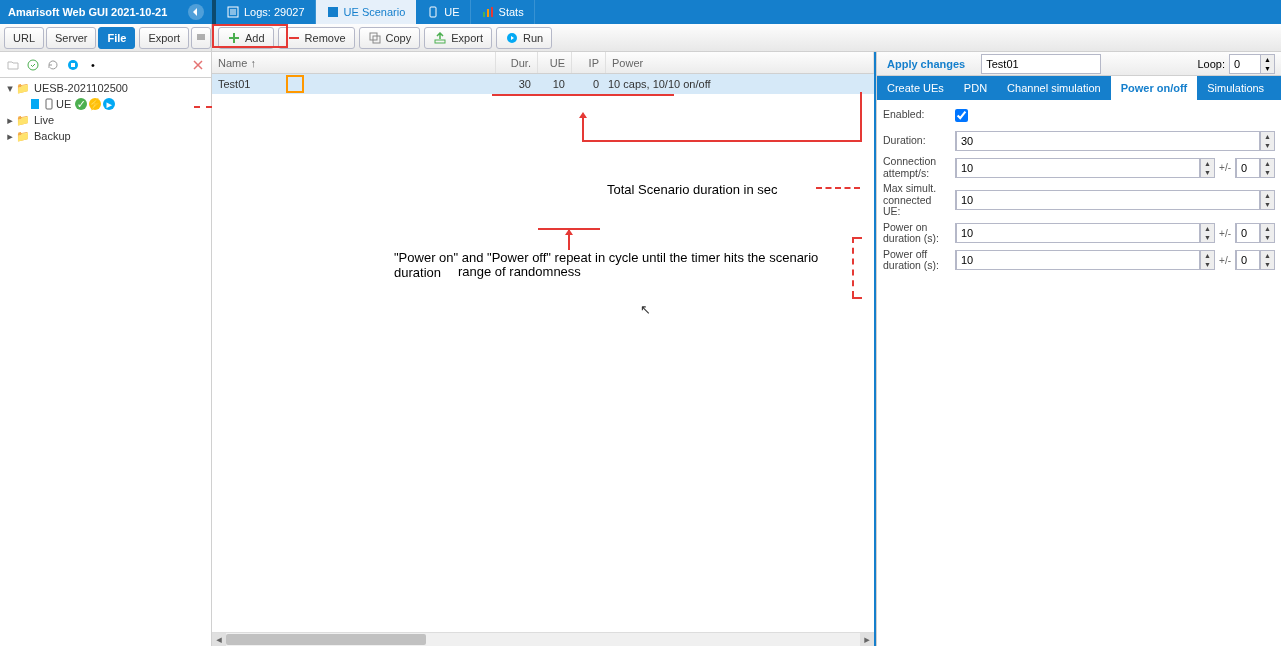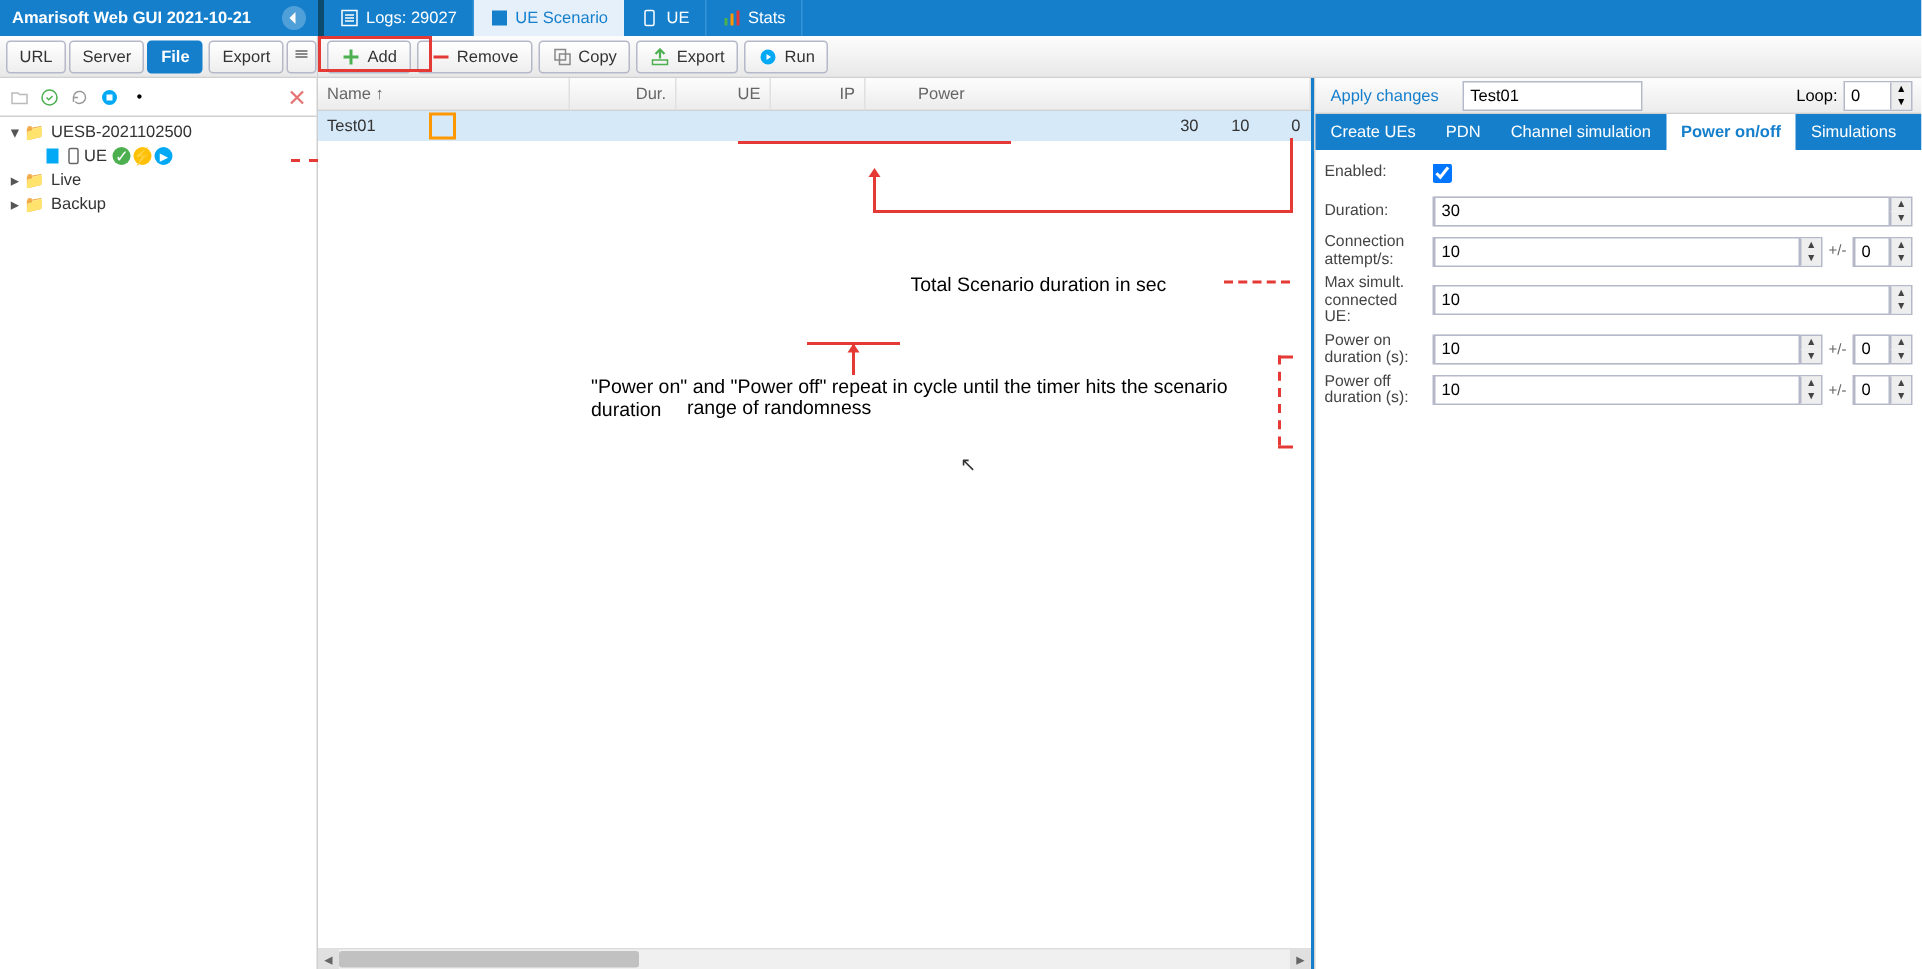--- a/index.html
+++ b/index.html
@@ -34,21 +34,21 @@
   .dot.yellow{background:#ffc107;color:#fff;}
   .dot.blue{background:#03a9f4;color:#fff;}
 
   .main { position: absolute; left: 212px; top: 24px; right: 0; bottom: 0; display:flex; flex-direction:column;}
   .main-toolbar { height: 28px; border-bottom:1px solid #d0d0d0; background:linear-gradient(#fdfdfd,#e8e8e8); display:flex; align-items:center; padding: 0 6px; gap:4px;}
   .tbtn { height:22px; padding:0 8px; border:1px solid #b5b8c8; border-radius:3px; background:linear-gradient(#fff,#eee); display:flex; align-items:center; gap:4px; cursor:pointer; color:#333;}
   .tbtn .ticon { width:14px;height:14px;display:flex;align-items:center;justify-content:center;}
   
   .content-split { flex:1; display:flex; min-height:0;}
   .grid-panel { width: 664px; border-right: 2px solid #157FCC; position:relative; display:flex; flex-direction:column;}
-  .grid-header { height:22px; background:linear-gradient(#fdfdfd,#ececec); display:flex; border-bottom:1px solid #d0d0d0; color:#666;gap:29px;}
+  .grid-header { height:22px; background:linear-gradient(#fdfdfd,#ececec); display:flex; border-bottom:1px solid #d0d0d0; color:#666;}
   .gcol { border-right:1px solid #e0e0e0; padding:0 6px; display:flex; align-items:center;}
   .gcol.name{flex:1;}
   .gcol.dur{width:42px; justify-content:flex-end;}
   .gcol.ue{width:34px; justify-content:flex-end;}
   .gcol.ip{width:34px; justify-content:flex-end;}
   .gcol.power{width:268px;}
   .grid-row { height:20px; display:flex; background:#d6e9f8; color:#333;}
   .grid-row .gcol{border-right:1px solid rgba(0,0,0,0);}
   .grid-scroll { position:absolute; left:0; right:0; bottom:0; height:14px; background:#f0f0f0; border-top:1px solid #ddd;}
   .grid-scroll-thumb{position:absolute;left:0;top:1px;bottom:1px;width:200px;background:#c1c1c1;border-radius:2px;}
@@ -59,21 +59,21 @@
   .anno-text { position:absolute; color:#000; font-size:13px;}
   .red { border:2px solid #e53935; }
   .red-line { position:absolute; background:#e53935;}
   .orange-box { position:absolute; border:2px solid #ff9800;}
   .dashed-red { position:absolute; border-top:2px dashed #e53935;}
   .dashed-red-v { position:absolute; border-left:2px dashed #e53935;}
   .arrow-up-red::after{content:"";position:absolute;left:-4px;top:-6px;border:4px solid transparent;border-bottom:6px solid #e53935;}
 
   .right-panel { flex:1; display:flex; flex-direction:column; border-left:1px solid #d0d0d0;}
   .rp-top { height:24px; display:flex; align-items:center; border-bottom:1px solid #d0d0d0; background:linear-gradient(#fdfdfd,#ececec);}
-  .apply-btn { height:24px; padding:0 10px; border:none; background:transparent; color:#157FCC; font-weight:normal; cursor:pointer;text-align:right;}
+  .apply-btn { height:24px; padding:0 10px; border:none; background:transparent; color:#157FCC; font-weight:bold; cursor:pointer;text-align:right;}
   .rp-top input[type=text]{height:20px; border:1px solid #b5b8c8; padding:0 4px; margin:0 6px; width:120px;}
   .rp-top .loop-wrap{margin-left:auto; display:flex; align-items:center; gap:4px; padding-right:6px;}
   .spinner { display:flex; align-items:center; border:1px solid #b5b8c8; height:20px;}
   .spinner input{border:none; width:30px; padding:0 4px; height:18px; text-align:left;}
   .spinner .spin-btns{display:flex;flex-direction:column;}
   .spinner .spin-btns div{width:14px;height:9px;background:#eee;border-left:1px solid #b5b8c8; display:flex;align-items:center;justify-content:center; font-size:7px; cursor:pointer;}
 
   .rp-tabs { height:24px; background:#157FCC; display:flex;}
   .rp-tab { padding:0 10px; display:flex;align-items:center; color:#fff; cursor:pointer; }
   .rp-tab.active { background:#fff; color:#157FCC; font-weight:bold;}
@@ -303,20 +303,23 @@
             <span>Test01</span>
           </div>
         <div class="gcol dur">
             <span>30</span>
           </div>
         <div class="gcol ue">
             <span>10</span>
           </div>
         <div class="gcol ip" style="justify-content:flex-end;">
             <span>0</span>
+          </div>
+        <div class="gcol power" style="justify-content:flex-start; padding-left:2px;">
+            <span>10 caps, 10/10 on/off</span>
           </div>
       </div>
       <div class="grid-scroll">
         <div class="grid-scroll-arrow left">◂</div>
         <div class="grid-scroll-thumb" style="left:14px;"></div>
         <div class="grid-scroll-arrow right">▸</div>
       </div>
 
       <div class="annotations">
         <div class="red-line" style="left:280px; top:42px; width:182px; height:2px;"></div>

